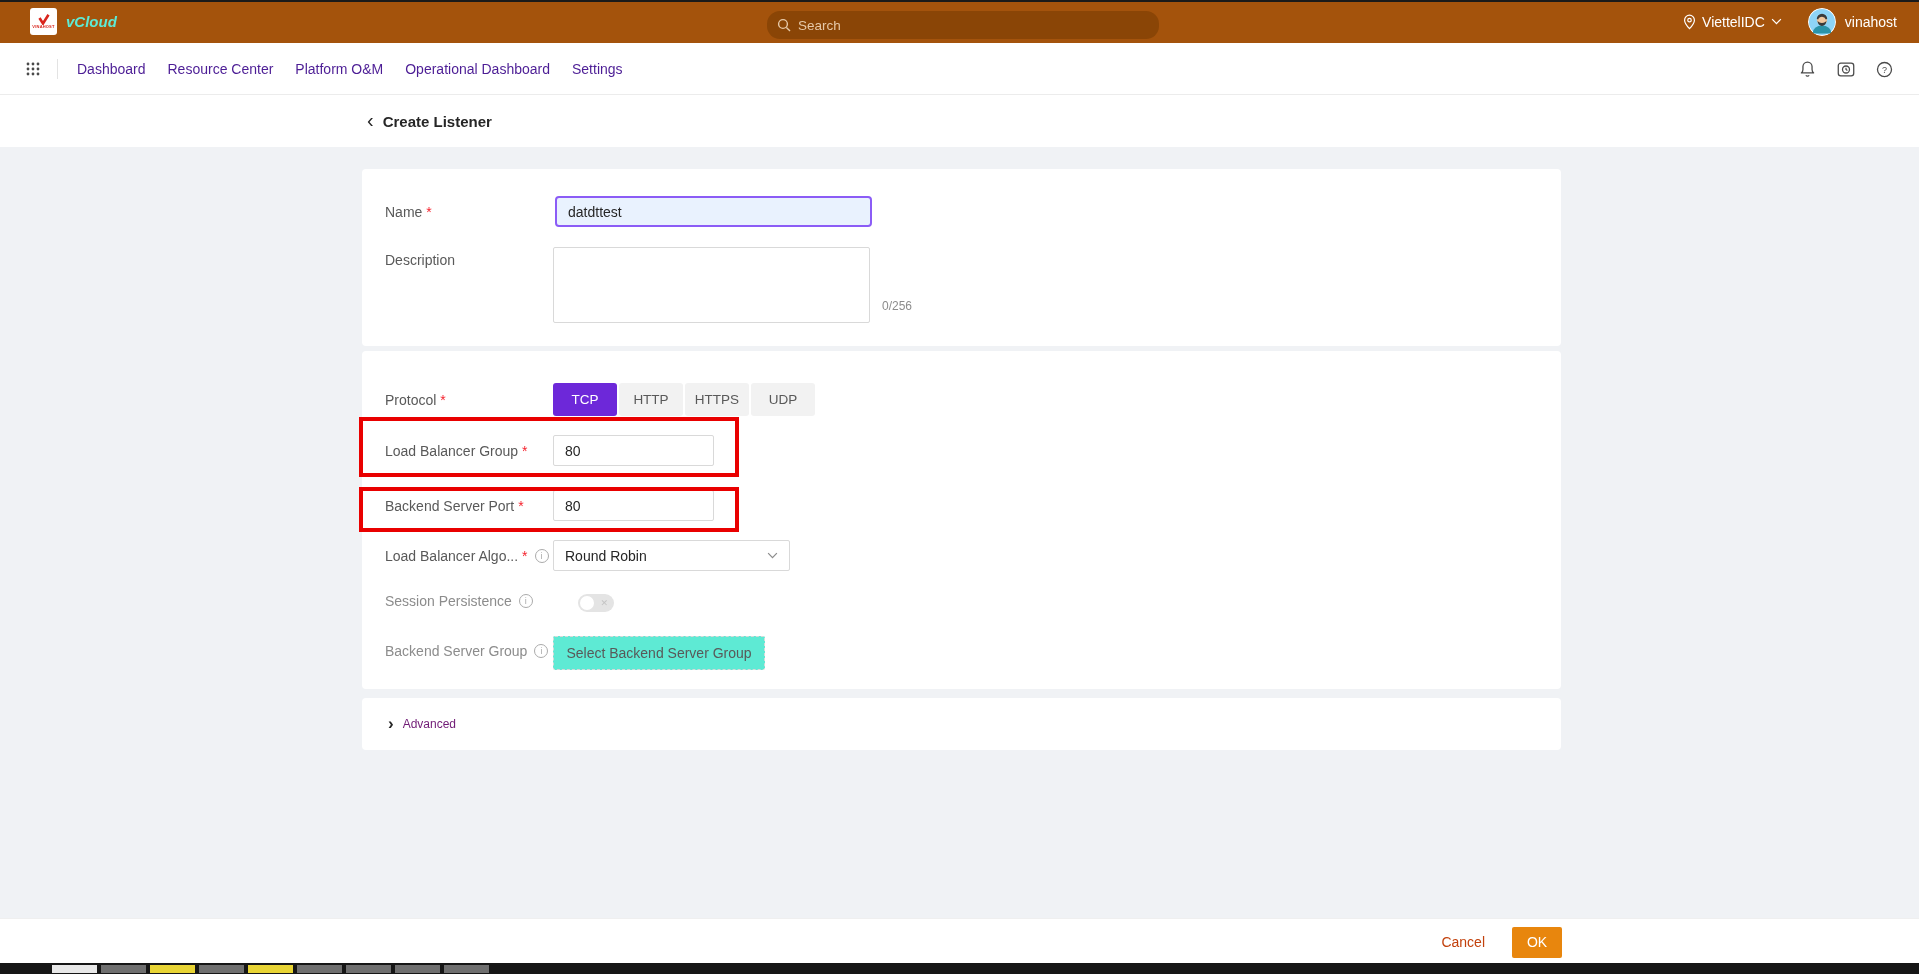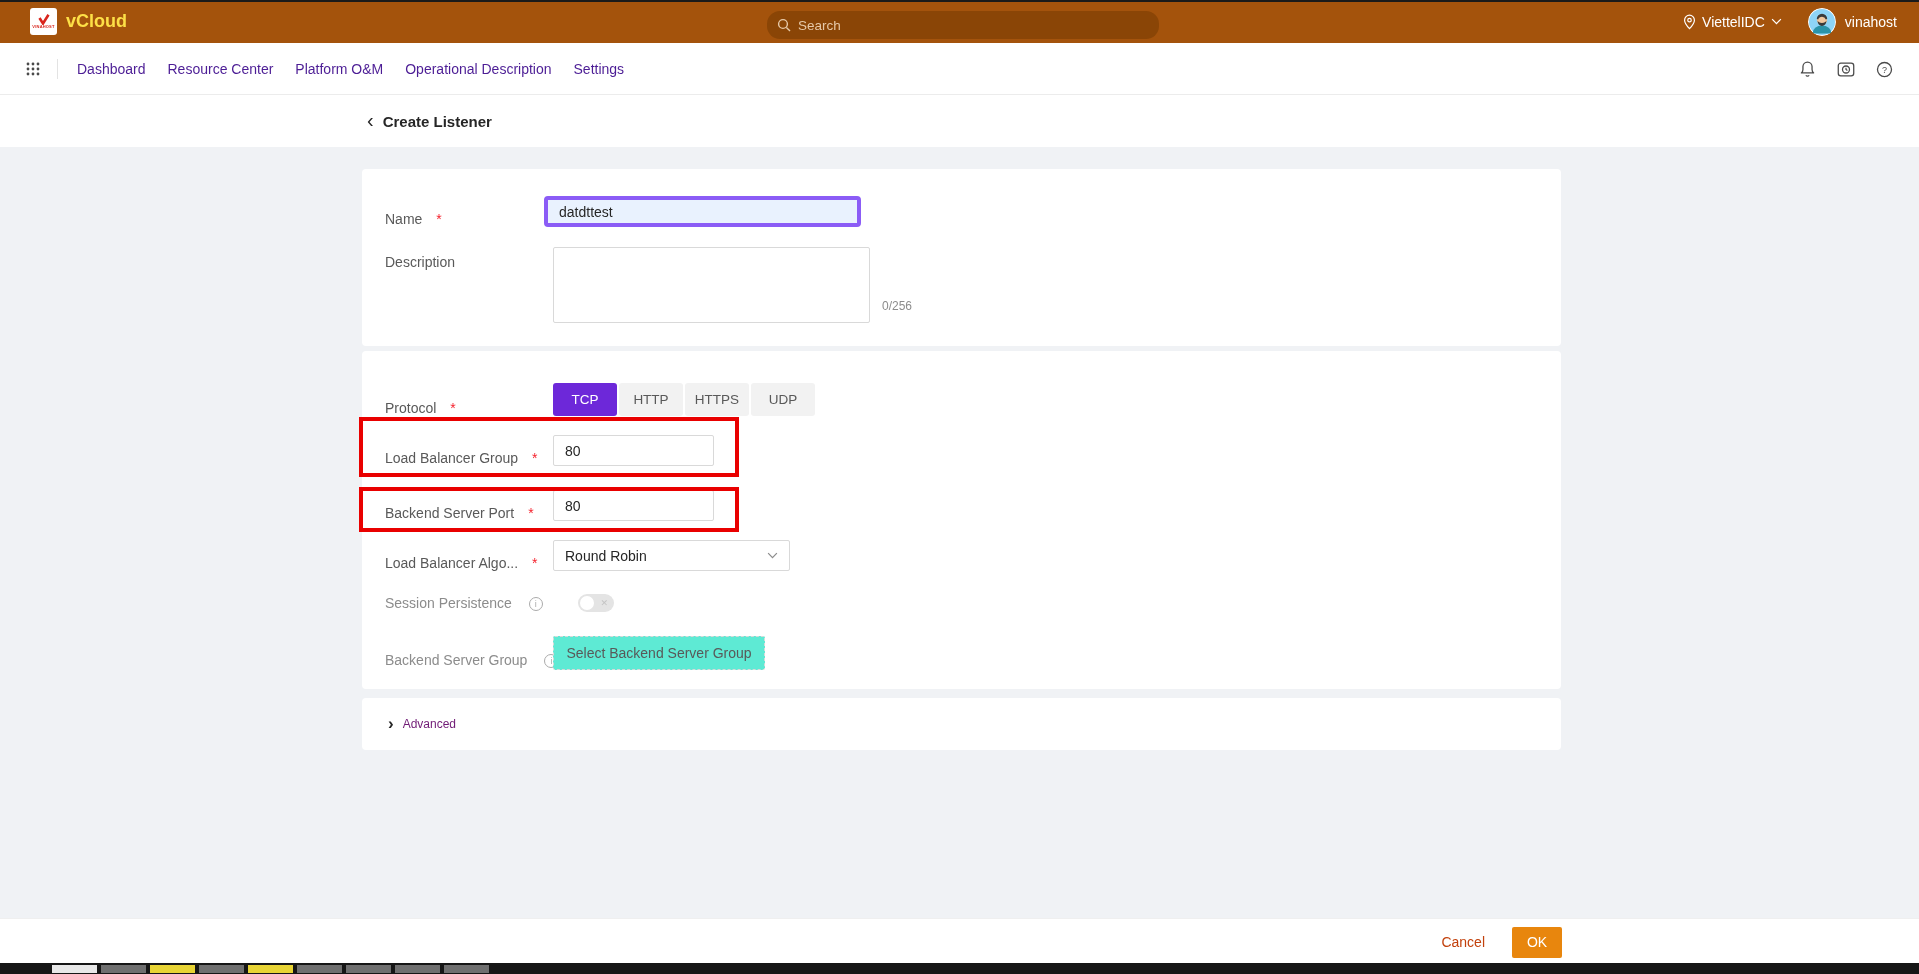--- a/index.html
+++ b/index.html
@@ -7,21 +7,21 @@
   body { font-family: "Liberation Sans", sans-serif; }
   .canvas { position: relative; width: 1919px; height: 974px; overflow: hidden; background:#fff; }
 
   
   .hairline { position:absolute; left:0; top:0; width:100%; height:2px; background:#1a1a1a; z-index:9; }
   .topbar { position:absolute; left:0; top:0; width:100%; height:43px; background:#A4530C; }
   .logo { position:absolute; left:30px; top:8px; width:27px; height:27px; background:#fff; border-radius:3px;
           display:flex; flex-direction:column; align-items:center; justify-content:center; cursor:pointer; }
   .logo-txt { font-size:4px; color:#D9251D; font-weight:bold; letter-spacing:.2px; line-height:4px; }
   .brand { position:absolute; left:66px; top:0; height:43px; display:flex; align-items:center;
-           color:#fde047; font-size:18px; font-weight:700; }
+           color:#5eead4; font-size:15px; font-weight:700;font-style:italic; }
   .search { position:absolute; left:767px; top:11px; width:392px; height:28px; background:#8A4506;
             border-radius:13px; display:flex; align-items:center; padding:0 10px; gap:7px; }
   .search input { flex:1; background:transparent; border:0; outline:none; color:#fff; font-size:13.5px;
                   font-family:"Liberation Sans",sans-serif; }
   .search input::placeholder { color:#E6C9A8; }
   .top-right { position:absolute; right:22px; top:0; height:43px; display:flex; align-items:center; }
   .top-right .txt { color:#fff; font-size:14px; }
   .region-sel { display:flex; align-items:center; gap:6px; cursor:pointer; }
   .avatar { margin-left:26px; margin-right:9px; width:28px; height:28px; border-radius:50%; overflow:hidden; cursor:pointer; }
 
@@ -40,29 +40,29 @@
   .crumb .back { font-size:20px; color:#262626; line-height:1; cursor:pointer; padding-bottom:3px; }
   .crumb .title { font-size:15px; font-weight:700; color:#262626; }
 
   
   .content { position:absolute; left:0; top:147px; width:100%; height:771px; background:#F0F2F5; }
   .card { position:absolute; background:#fff; border-radius:4px; }
   .card1 { left:362px; top:22px; width:1199px; height:177px; }
   .card2 { left:362px; top:204px; width:1199px; height:338px; }
   .card3 { left:362px; top:551px; width:1199px; height:52px; display:flex; align-items:center; padding-left:26px; gap:9px; cursor:pointer; }
 
-  .f-label { position:absolute; display:flex; align-items:flex-end; gap:14px; font-size:14px; color:#595959; }
+  .f-label { position:absolute; display:flex; align-items:center; gap:4px; font-size:14px; color:#595959; }
   .req { color:#F5222D; font-size:14px; }
   .info-i { display:inline-flex; width:14px; height:14px; border:1px solid #ABABAB; border-radius:50%;
             color:#ABABAB; font-size:9px; align-items:center; justify-content:center; margin-left:3px; cursor:pointer; }
 
   .inp { border:1px solid #D9D9D9; border-radius:2px; font-size:14px; color:#262626; padding:0 11px;
          font-family:"Liberation Sans",sans-serif; outline:none; background:#fff; }
-  .name-inp { position:absolute; left:182px; top:27px; width:317px; height:31px;
-              border:4px solid #8b5cf6; border-radius:4px; background:#E9F2FE; }
+  .name-inp { position:absolute; left:193px; top:27px; width:317px; height:31px;
+              border:2px solid #8b5cf6; border-radius:4px; background:#E9F2FE; }
   .desc-area { position:absolute; left:191px; top:78px; width:317px; height:76px; resize:none; padding:6px 11px; }
   .counter { position:absolute; left:520px; top:130px; font-size:12px; color:#8C8C8C; }
 
   .proto-group { position:absolute; left:191px; top:32px; display:flex; gap:2px; }
   .proto-btn { width:64px; height:33px; background:#F2F2F2; border:0; border-radius:3px; font-size:13.5px;
                color:#595959; cursor:pointer; font-family:"Liberation Sans",sans-serif; }
   .proto-btn.sel { background:#E8860D; color:#fff; }
 
   .port-inp { position:absolute; width:161px; height:31px; }
   .select { position:absolute; left:191px; top:189px; width:237px; height:31px; border:1px solid #D9D9D9;
@@ -155,21 +155,21 @@
         <circle cx="2" cy="12" r="1.4"></circle>
           <circle cx="7" cy="12" r="1.4"></circle>
           <circle cx="12" cy="12" r="1.4"></circle>
       </g>
     </svg>
     <div class="nav-sep"></div>
     <div class="nav-items">
       <span>Dashboard</span>
       <span>Resource Center</span>
       <span>Platform O&amp;M</span>
-      <span>Operational Description</span>
+      <span>Operational Dashboard</span>
       <span>Settings</span>
     </div>
     <div class="nav-icons">
       <svg width="17" height="18" viewBox="0 0 16 17">
         <path d="M13.8 12.2 H2.2 s1.5-1.4 1.5-3.3 V6.2 A4.3 4.3 0 0 1 8 1.9 a4.3 4.3 0 0 1 4.3 4.3 v2.7 c0 1.9 1.5 3.3 1.5 3.3z" stroke="#4A4A4A" stroke-width="1.2" fill="none" stroke-linejoin="round"></path>
         <path d="M6.5 14.4 a1.7 1.7 0 0 0 3 0" stroke="#4A4A4A" stroke-width="1.2" fill="none"></path>
       </svg>
       <svg width="18" height="17" viewBox="0 0 17 16">
         <rect x="1.2" y="2" width="14.6" height="12" rx="2.4" stroke="#4A4A4A" stroke-width="1.2" fill="none"></rect>
         <circle cx="8.5" cy="8" r="3.3" stroke="#4A4A4A" stroke-width="1.2" fill="none"></circle>

